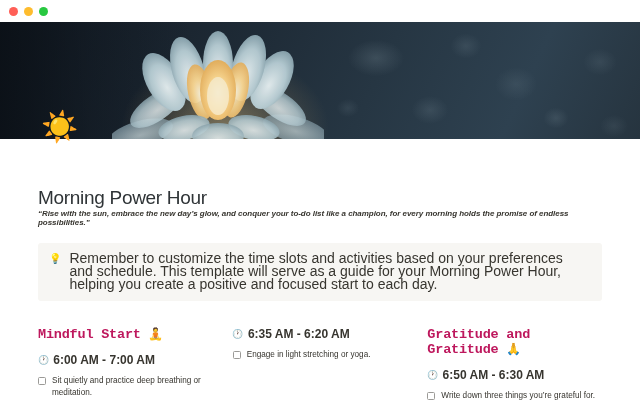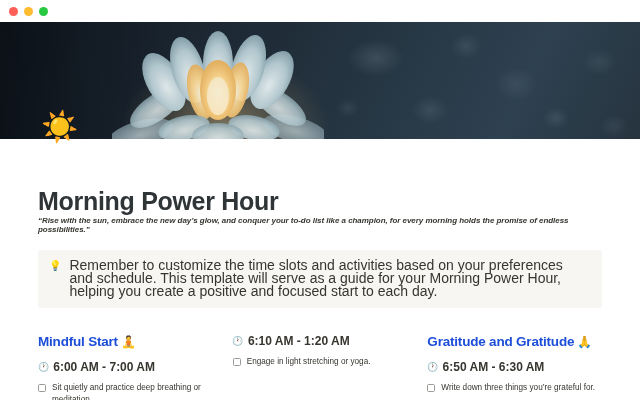--- a/index.html
+++ b/index.html
@@ -94,22 +94,22 @@
     z-index: 5;
     user-select: none;
   }
 
   
   .doc {
     padding: 0 38px;
   }
   .page-title {
     margin-top: 48px;
-    font-size: 25px;
-    font-weight: bold;
+    font-size: 19px;
+    font-weight: normal;
     letter-spacing: -0.3px;
     color: #2f3437;
   }
   .quote {
     font-size: 8px;
     font-style: italic;
     font-weight: bold;
     color: #37352f;
     letter-spacing: -0.05px;
   }
@@ -145,23 +145,24 @@
   .column {
     flex: 1 1 0;
     padding-right: 20px;
     min-width: 0;
   }
   .column:last-child { padding-right: 0; }
 
   .col-heading {
     font-size: 13.5px;
     font-weight: bold;
-    color: #1d4ed8;
+    color: #be185d;
     letter-spacing: -0.2px;
     margin-bottom: 11px;
+    font-family: Liberation Mono, monospace;
   }
   .col-heading .emoji { font-size: 12px; }
 
   .time-row {
     display: flex;
     align-items: center;
     gap: 4px;
     margin-bottom: 8px;
   }
   .clock-icon {
@@ -276,21 +277,21 @@
         <div class="todo">
           <span class="checkbox"></span>
           <span class="todo-text">Sit quietly and practice deep breathing or meditation.</span>
         </div>
 
       </div>
 
       <div class="column">
         <div class="time-row">
           <span class="clock-icon">🕐</span>
-          <span class="time-label">6:10 AM - 1:20 AM</span>
+          <span class="time-label">6:35 AM - 6:20 AM</span>
         </div>
         <div class="todo">
           <span class="checkbox"></span>
           <span class="todo-text">Engage in light stretching or yoga.</span>
         </div>
 
       </div>
 
       <div class="column">
         <div class="col-heading">

